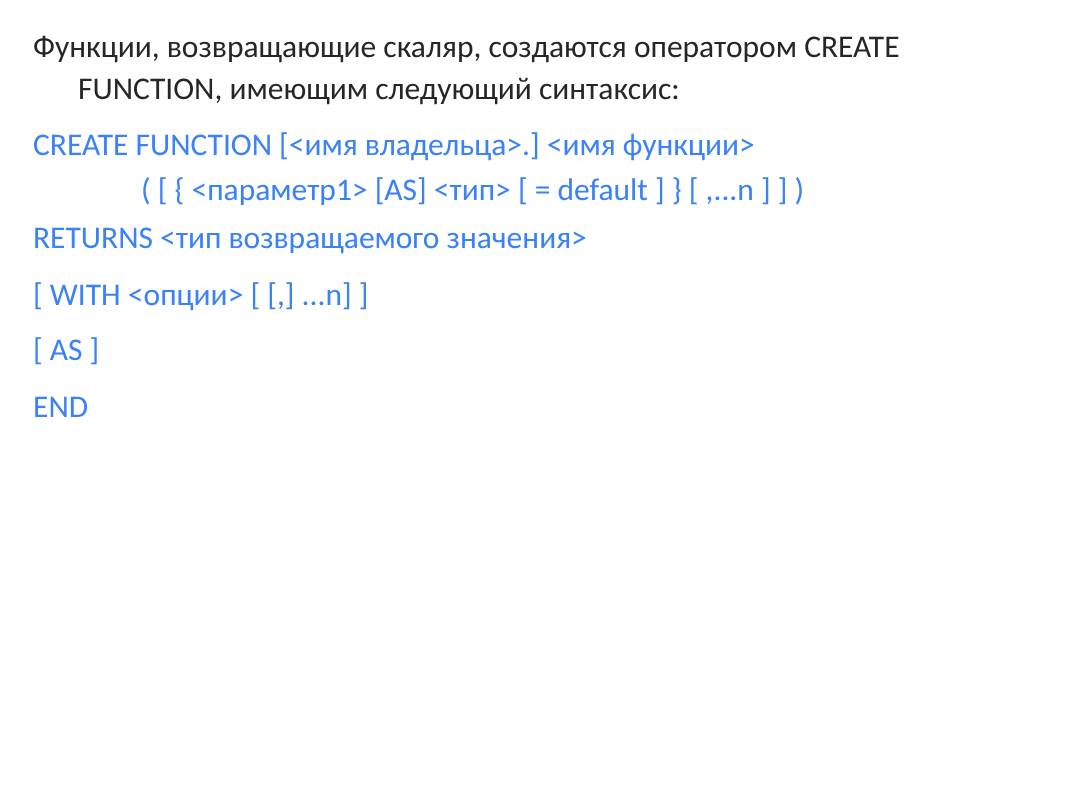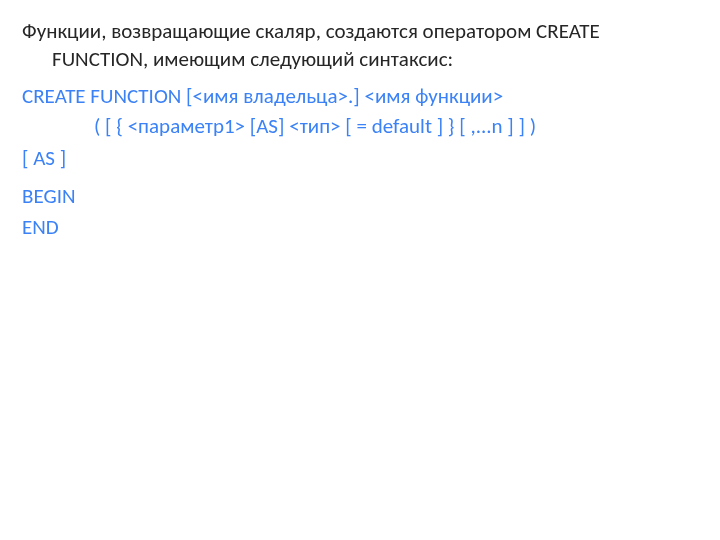--- a/index.html
+++ b/index.html
@@ -43,23 +43,24 @@
 <body>
 
 <div class="slide">
 
   <p class="para intro">Функции, возвращающие скаляр, создаются оператором CREATE FUNCTION, имеющим следующий синтаксис:</p>
 
   <p class="para syntax">CREATE  FUNCTION [&lt;имя владельца&gt;.] &lt;имя функции&gt;</p>
 
   <p class="para syntax indent1 tight" style="margin-top:-8px;">( [ { &lt;параметр1&gt; [AS] &lt;тип&gt; [ = default ] } [ ,...n ] ] )</p>
 
+  <p class="para syntax">RETURNS &lt;тип возвращаемого значения&gt;</p>
 
+  <p class="para syntax">[ WITH &lt;опции&gt; [ [,] ...n] ]</p>
 
   <p class="para syntax">[ AS ]</p>
 
-  <p class="para syntax tight">BEGIN</p>
 
 
 
   <p class="para syntax">END</p>
 
 </div>
 
 </body></html>

